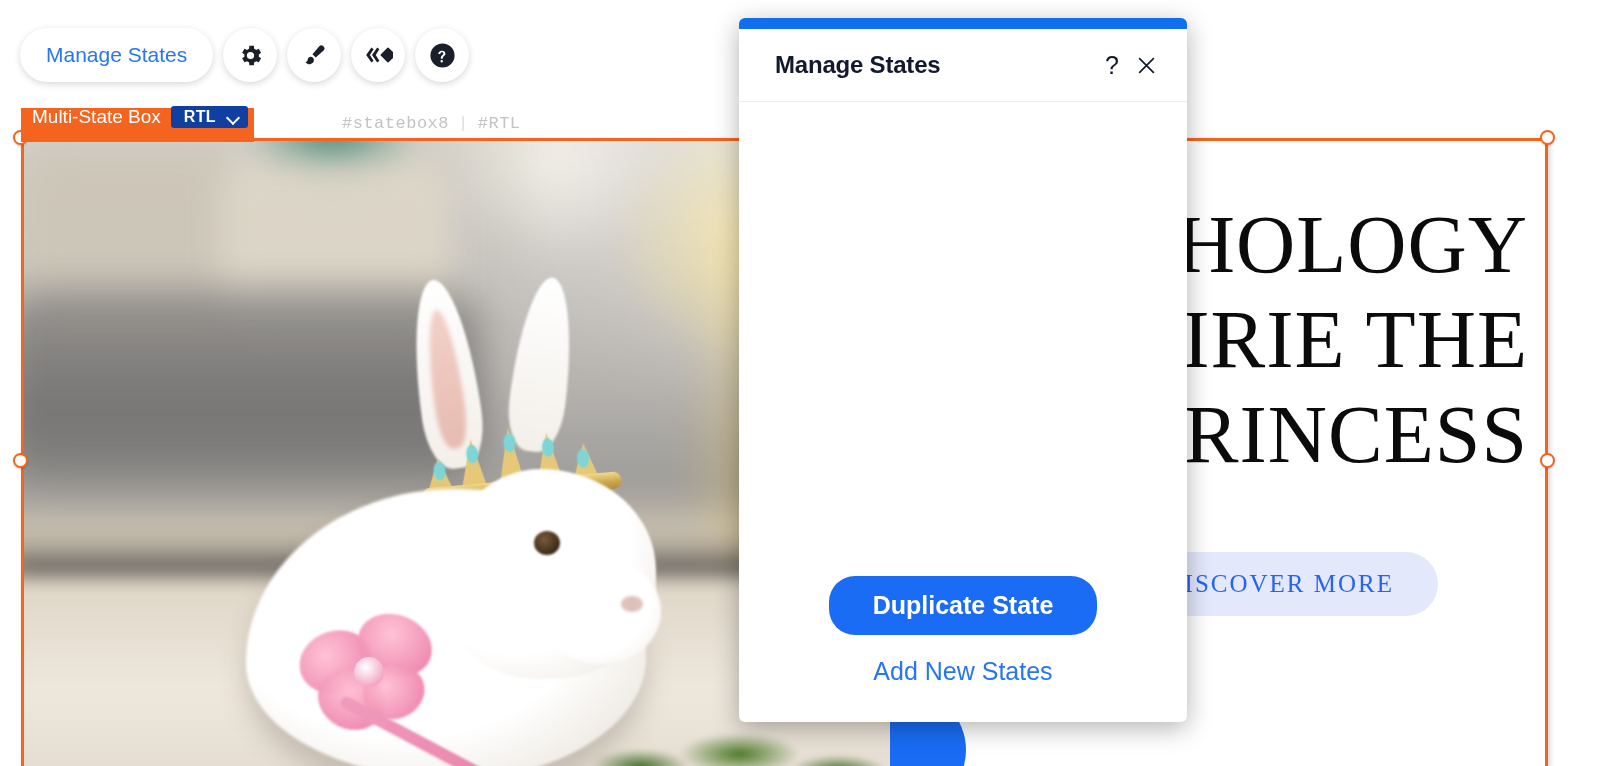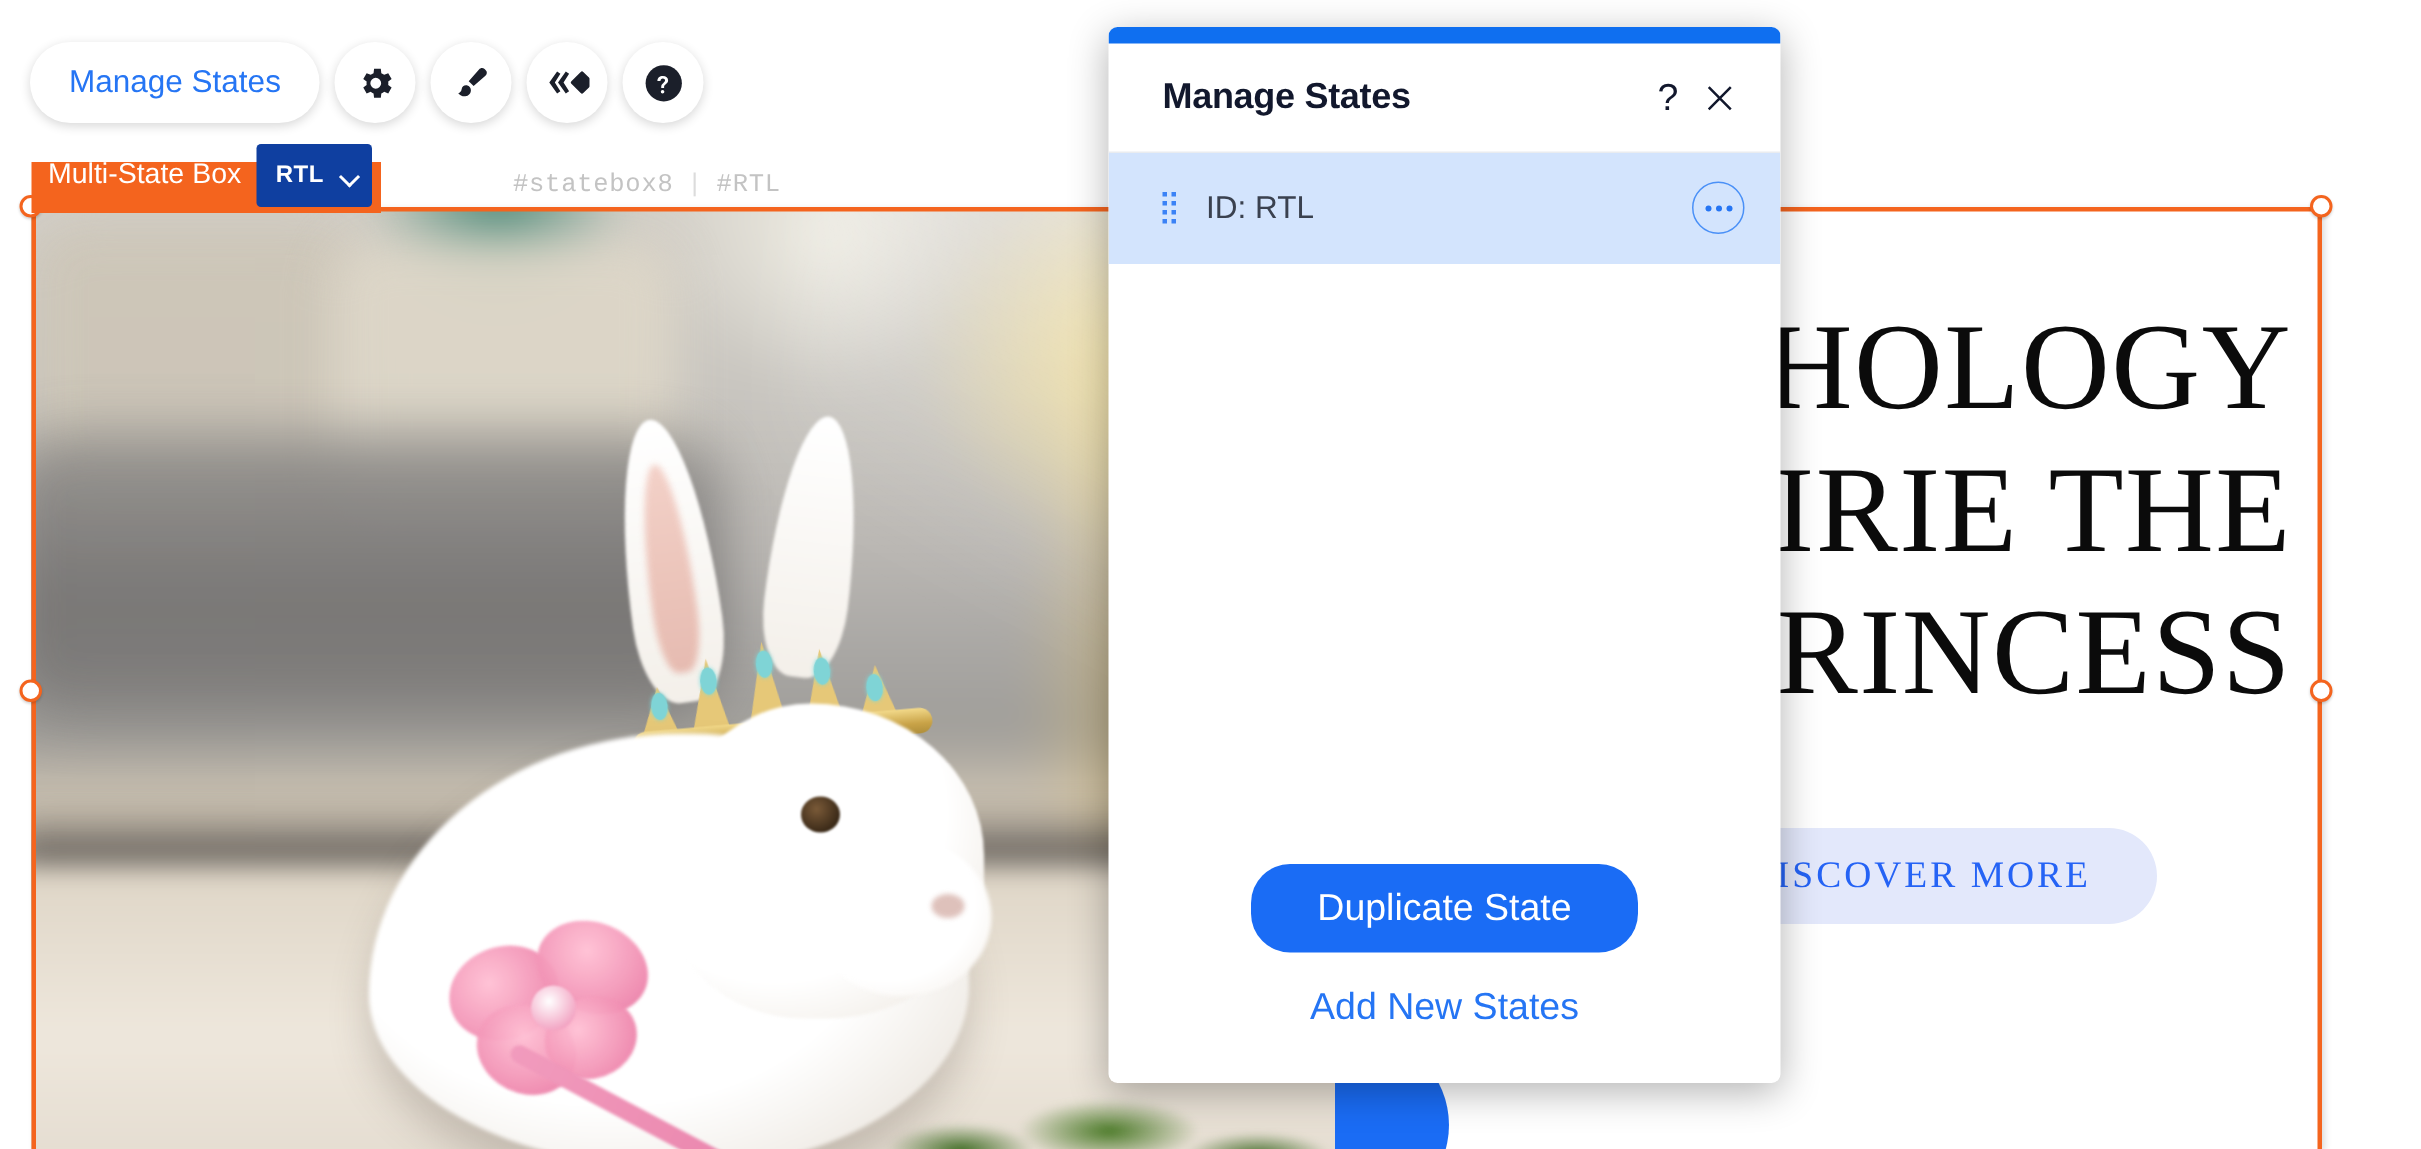--- a/index.html
+++ b/index.html
@@ -202,21 +202,21 @@
   .state-tab {
     position: absolute; left: 21px; top: 108px; height: 34px;
     background: #f4641e; display: flex; align-items: center;
     padding: 0 6px 16px 11px; gap: 10px;
   }
   .state-tab-title {
     color: #ffffff; font-size: 19px; font-weight: 400; white-space: nowrap;
   }
   .state-select {
     background: #0f3fa0; color: #ffffff; border-radius: 3px;
-    height: 42px; display: flex; align-items: center; gap: 12px;
+    height: 22px; display: flex; align-items: center; gap: 12px;
     padding: 0 9px 0 13px; font-size: 16px; font-weight: 600; letter-spacing: .3px;
   }
   .chev { width: 11px; height: 11px; position: relative; }
   .chev:before {
     content: ""; position: absolute; left: 0; top: 1px;
     width: 8px; height: 8px; border-right: 2px solid #fff; border-bottom: 2px solid #fff;
     transform: rotate(45deg);
   }
   .crumbs {
     position: absolute; left: 342px; top: 114px;
@@ -283,21 +283,21 @@
     border: 1.5px solid #4a90f7; display: flex; align-items: center;
     justify-content: center; gap: 3px; cursor: pointer; flex: none;
   }
   .more-btn i { width: 4px; height: 4px; background: #2575f4; border-radius: 50%; display:block; }
   .modal-foot {
     padding: 0 0 36px; display: flex; flex-direction: column;
     align-items: center; gap: 22px;
   }
   .btn-primary {
     background: #1a6cf5; color: #ffffff; border-radius: 26px;
-    padding: 15px 44px; font-size: 25px; cursor: pointer; white-space: nowrap;
+    padding: 15px 44px; font-size: 25px; cursor: pointer; white-space: nowrap; font-weight: bold;
   }
   .btn-link {
     color: #2575f4; font-size: 25px; cursor: pointer; white-space: nowrap;
   }
 </style>
 </head>
 <body>
 
 <div id="root">
 
@@ -422,38 +422,20 @@
       <div class="head-icon">
         <svg width="21" height="21" viewBox="0 0 20 20">
           <path stroke="#12182d" stroke-width="1.6" d="M3 3 17 17 M17 3 3 17"></path>
         </svg>
       </div>
     </div>
 
     <div class="modal-list">
 
 
-      <div class="state-row selected">
-        <div class="drag-dots">
-          <i></i>
-            <i></i>
-            <i></i>
-            <i></i>
-            <i></i>
-            <i></i>
-            <i></i>
-            <i></i>
-        </div>
-        <div class="state-label">ID: RTL</div>
-        <div class="more-btn">
-          <i></i>
-            <i></i>
-            <i></i>
-        </div>
-      </div>
 
     </div>
 
     <div class="modal-foot">
       <div class="btn-primary">Duplicate State</div>
       <div class="btn-link">Add New States</div>
     </div>
   </div>
 
 </div>

